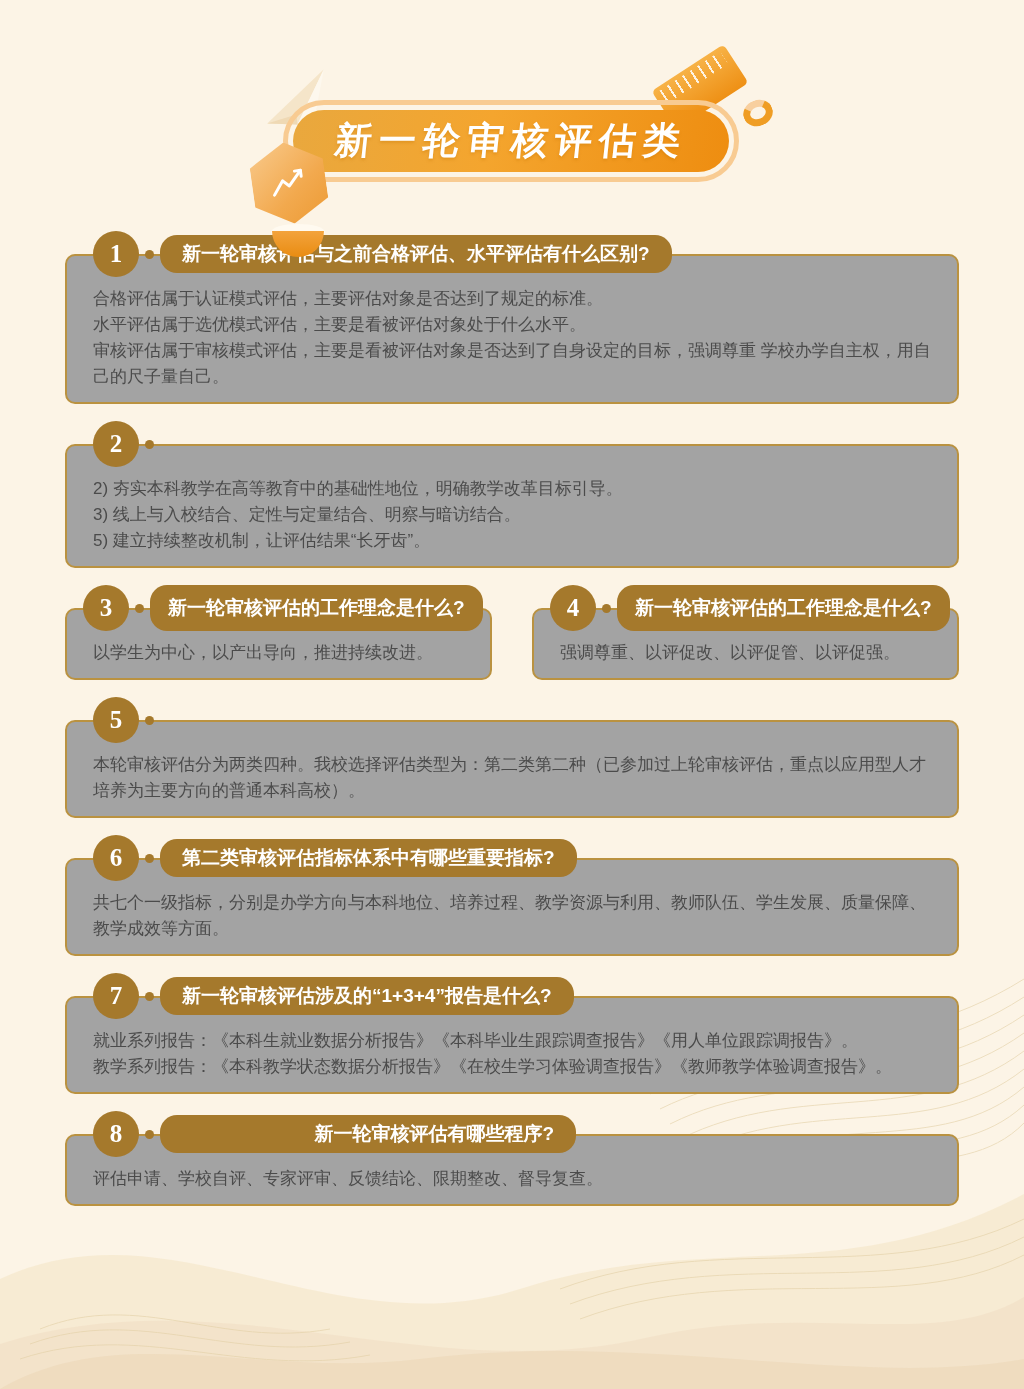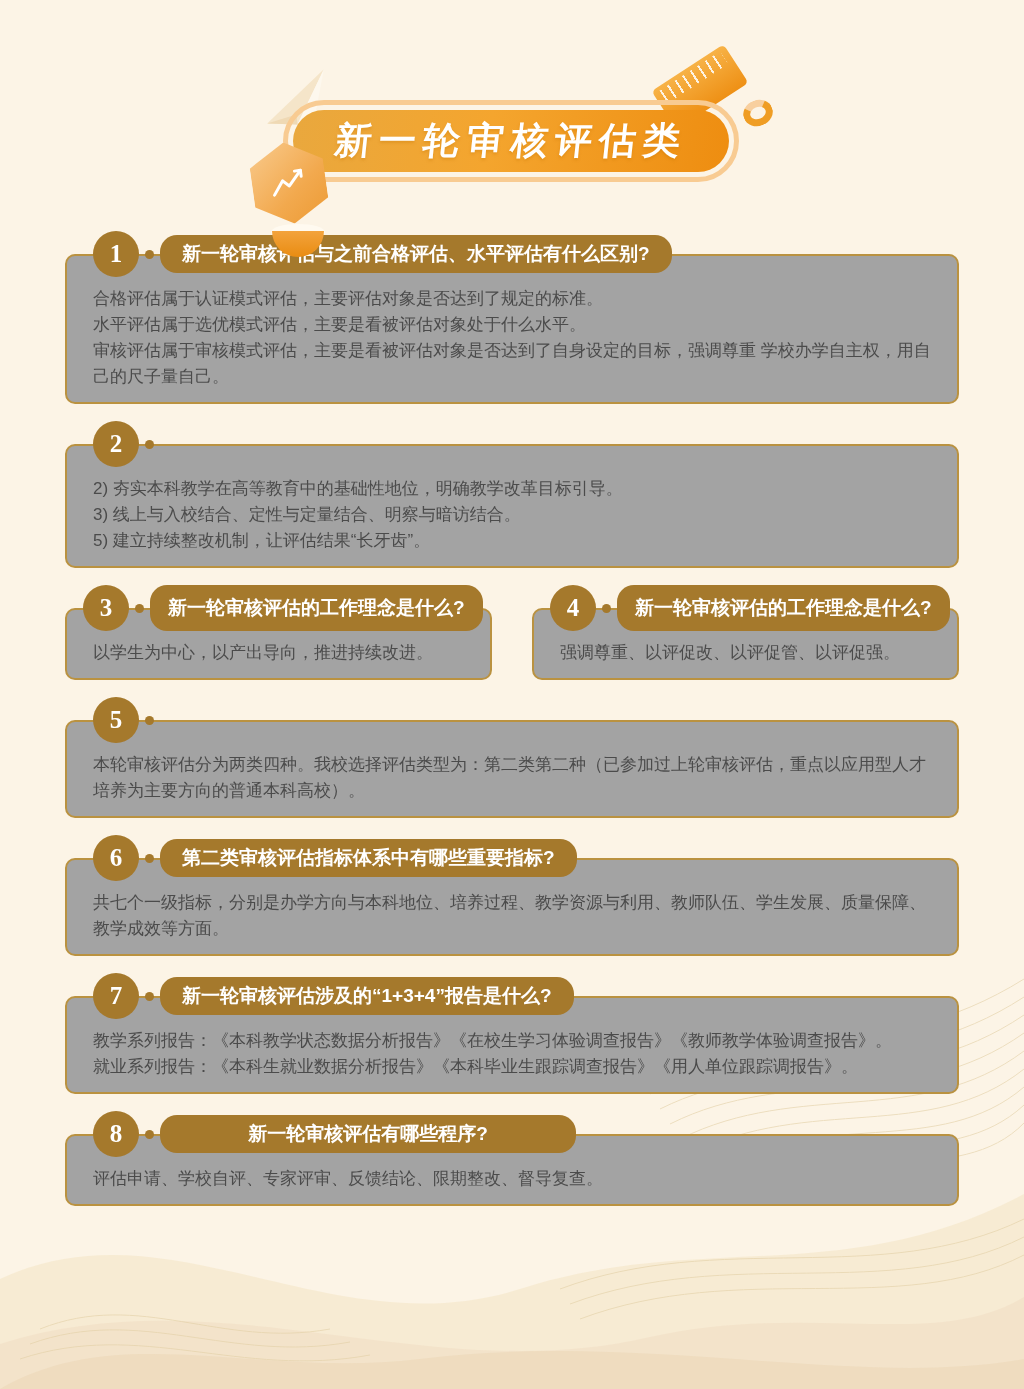--- a/index.html
+++ b/index.html
@@ -64,21 +64,21 @@
   .num-circle {
     width:46px; height:46px; border-radius:50%; background:#a5792c; color:#ffffff;
     text-align:center; line-height:46px; font-family:"Liberation Serif", serif;
     font-size:25px; font-weight:bold; flex:0 0 auto;
   }
   .dot { width:9px; height:9px; border-radius:50%; background:#a5792c; margin:0 6px; flex:0 0 auto; }
   .q-banner {
     background:#a5792c; color:#ffffff; font-weight:bold; font-size:19px;
     height:38px; line-height:38px; border-radius:17px; padding:0 22px; white-space:nowrap;
   }
-  .q-banner.wide { min-width:372px; text-align:center; }
+  .q-banner.wide { min-width:372px; text-align:right; }
   .qa-row { display:flex; gap:40px; margin-bottom:40px; }
   .qa-row .qa { flex:1; margin-bottom:0; }
   .qa-row .qa-head { left:18px; }
   .qa-row .q-banner { padding:4px 18px; }
 </style>
 </head>
 <body>
 
 <svg class="bg-waves" viewBox="0 0 1024 430" xmlns="http://www.w3.org/2000/svg" aria-hidden="true">
   <path d="M0,430 L0,320 C170,240 330,390 520,330 C700,272 845,330 1024,235 L1024,430 Z" fill="#f6e8cc" opacity="0.75"></path>
@@ -201,22 +201,22 @@
     </div>
   </div>
 
   <div class="qa">
     <div class="qa-head">
       <div class="num-circle">7</div>
       <div class="dot"></div>
       <div class="q-banner">新一轮审核评估涉及的“1+3+4”报告是什么?</div>
     </div>
     <div class="qa-box answer">
+      <div class="answer-line">就业系列报告：《本科生就业数据分析报告》《本科毕业生跟踪调查报告》《用人单位跟踪调报告》。</div>
       <div class="answer-line">教学系列报告：《本科教学状态数据分析报告》《在校生学习体验调查报告》《教师教学体验调查报告》。</div>
-      <div class="answer-line">就业系列报告：《本科生就业数据分析报告》《本科毕业生跟踪调查报告》《用人单位跟踪调报告》。</div>
     </div>
   </div>
 
   <div class="qa">
     <div class="qa-head">
       <div class="num-circle">8</div>
       <div class="dot"></div>
       <div class="q-banner wide">新一轮审核评估有哪些程序?</div>
     </div>
     <div class="qa-box answer">

